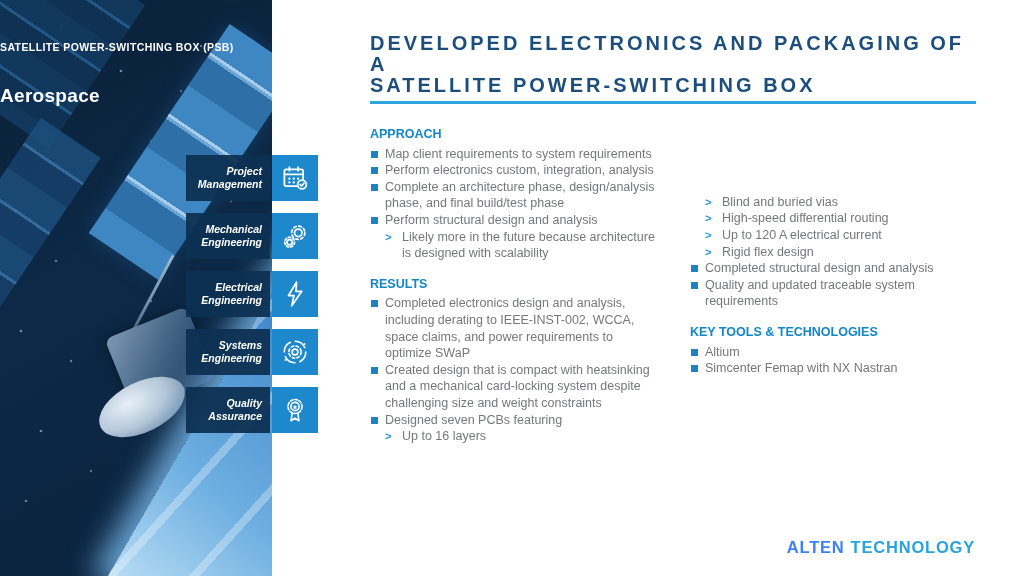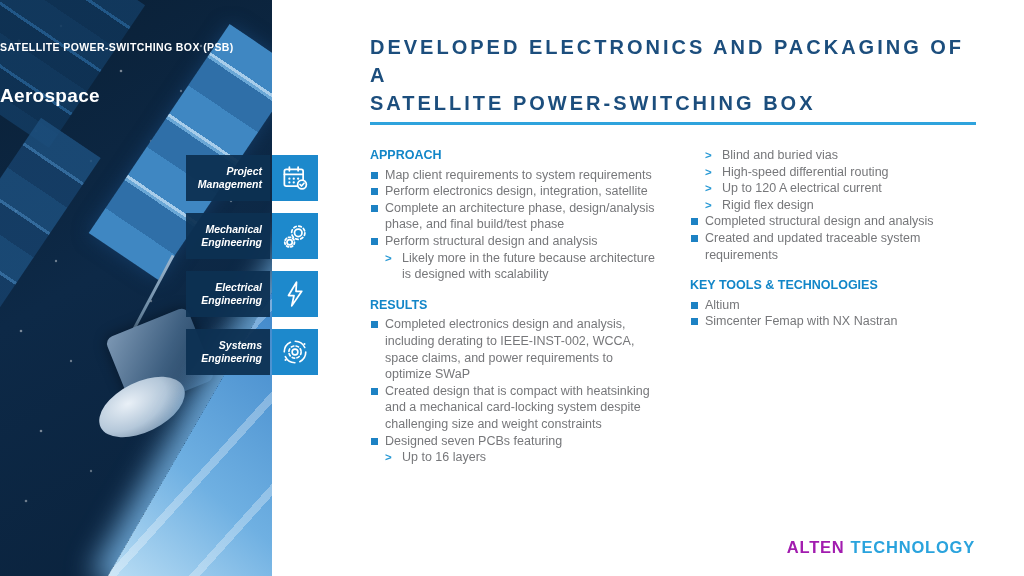--- a/index.html
+++ b/index.html
@@ -48,35 +48,35 @@
   .badge{display:flex;align-items:stretch;height:46px;margin-bottom:12px;}
   .badge-label{width:84px;background:rgba(13,48,82,.95);color:#fff;font-style:italic;font-size:10.5px;font-weight:600;
     display:flex;flex-direction:column;justify-content:center;align-items:flex-end;
     padding-right:8px;box-sizing:border-box;line-height:13px;text-align:right;}
   .badge-icon{width:46px;height:46px;margin-left:2px;background:#1d89cc;
     display:flex;align-items:center;justify-content:center;flex:none;}
   .badge-icon svg{display:block;}
 
   
   .main{position:absolute;left:370px;top:0;width:606px;height:576px;}
-  .title{margin-top:33px;color:#1c4e7d;font-size:20px;font-weight:bold;letter-spacing:3px;line-height:28px;}
+  .title{margin-top:33px;color:#1c4e7d;font-size:20px;font-weight:bold;letter-spacing:3px;line-height:21px;}
   .rule{margin-top:5px;height:3px;background:#2fa3dd;}
-  .columns{display:flex;margin-top:22px;}
+  .columns{display:flex;margin-top:22px;align-items:center;}
   .col{font-size:12.5px;line-height:16.6px;color:#76777a;}
   .col1{width:290px;margin-right:30px;flex:none;}
   .col2{width:286px;flex:none;}
   .section + .section{margin-top:14px;}
   .sec-heading{color:#1286c8;font-weight:bold;font-size:12.5px;margin:0 0 3px 0;}
   .li{position:relative;padding-left:15px;}
   .li.l2{padding-left:32px;}
   .marker{display:block;}
   .marker.m1{position:absolute;left:1px;top:5px;width:7px;height:7px;background:#1d82c4;}
   .marker.m2{position:absolute;left:15px;top:0;color:#2698d4;font-weight:bold;font-size:11.5px;}
   .logo{position:absolute;right:1px;bottom:19px;font-size:16.5px;font-weight:800;letter-spacing:.8px;white-space:nowrap;}
-  .logo-alten{color:#a21caf;}
+  .logo-alten{color:#3b82f6;}
   .logo-tech{color:#2aa3dd;margin-left:6px;}
 </style>
 </head>
 <body>
 
 <div class="slide">
 
   <div class="sidebar">
     <div class="stars"></div>
     <div class="corner-panel"></div>
@@ -153,37 +153,51 @@
         <svg viewBox="0 0 24 24" width="30" height="30" fill="none" stroke="#ffffff" stroke-width="1.3" stroke-linecap="round">
           <circle cx="12" cy="12" r="8.6" stroke-dasharray="9.5 4"></circle>
           <circle cx="12" cy="12" r="4.9" stroke-dasharray="2 1.9"></circle>
           <circle cx="12" cy="12" r="2.3"></circle>
           <circle cx="19.6" cy="5.6" r=".8" fill="#fff" stroke="none"></circle>
           <circle cx="4.4" cy="18.4" r=".8" fill="#fff" stroke="none"></circle>
         </svg>
       </div>
     </div>
 
+    <div class="badge">
+      <div class="badge-label">
+        <span>Quality</span>
+        <span>Assurance</span>
+      </div>
+      <div class="badge-icon">
+        <svg viewBox="0 0 24 24" width="30" height="30" fill="none" stroke="#ffffff" stroke-width="1.3" stroke-linecap="round" stroke-linejoin="round">
+          <circle cx="12" cy="9.2" r="5.6" stroke-dasharray="2.2 1.5"></circle>
+          <circle cx="12" cy="9.2" r="3.3"></circle>
+          <path d="M12 7.7l.6 1.2 1.35.2-.98.95.23 1.35L12 10.75l-1.2.65.23-1.35-.98-.95 1.35-.2z" fill="#fff" stroke="none"></path>
+          <path d="M9.7 14.3 8.9 20.6 12 18.5 15.1 20.6 14.3 14.3"></path>
+        </svg>
+      </div>
+    </div>
 
   </div>
 
   <div class="main">
     <div class="title">
       <div>DEVELOPED ELECTRONICS AND PACKAGING OF A</div>
       <div>SATELLITE POWER-SWITCHING BOX</div>
     </div>
     <div class="rule"></div>
 
     <div class="columns">
       <div class="col col1">
         <div class="section">
           <div class="sec-heading">APPROACH</div>
           <div>
               <div class="li l1"><span class="marker m1"></span><span class="li-text">Map client requirements to system requirements</span></div>
-              <div class="li l1"><span class="marker m1"></span><span class="li-text">Perform electronics design, integration, satellite</span></div>
+              <div class="li l1"><span class="marker m1"></span><span class="li-text">Perform electronics custom, integration, analysis</span></div>
               <div class="li l1"><span class="marker m1"></span><span class="li-text">Complete an architecture phase, design/analysis phase, and final build/test phase</span></div>
               <div class="li l1"><span class="marker m1"></span><span class="li-text">Perform structural design and analysis</span></div>
               <div class="li l2"><span class="marker m2">&gt;</span><span class="li-text">Likely more in the future because architecture is designed with scalability</span></div>
             </div>
         </div>
         <div class="section">
           <div class="sec-heading">RESULTS</div>
           <div>
               <div class="li l1"><span class="marker m1"></span><span class="li-text">Completed electronics design and analysis, including derating to IEEE-INST-002, WCCA, space claims, and power requirements to optimize SWaP</span></div>
               <div class="li l1"><span class="marker m1"></span><span class="li-text">Created design that is compact with heatsinking and a mechanical card-locking system despite challenging size and weight constraints</span></div>
@@ -194,21 +208,21 @@
       </div>
 
       <div class="col col2">
         <div class="section">
           <div>
               <div class="li l2"><span class="marker m2">&gt;</span><span class="li-text">Blind and buried vias</span></div>
               <div class="li l2"><span class="marker m2">&gt;</span><span class="li-text">High-speed differential routing</span></div>
               <div class="li l2"><span class="marker m2">&gt;</span><span class="li-text">Up to 120 A electrical current</span></div>
               <div class="li l2"><span class="marker m2">&gt;</span><span class="li-text">Rigid flex design</span></div>
               <div class="li l1"><span class="marker m1"></span><span class="li-text">Completed structural design and analysis</span></div>
-              <div class="li l1"><span class="marker m1"></span><span class="li-text">Created and updated traceable system requirements</span></div>
+              <div class="li l1"><span class="marker m1"></span><span class="li-text">Quality and updated traceable system requirements</span></div>
             </div>
         </div>
         <div class="section">
           <div class="sec-heading">KEY TOOLS &amp; TECHNOLOGIES</div>
           <div>
               <div class="li l1"><span class="marker m1"></span><span class="li-text">Altium</span></div>
               <div class="li l1"><span class="marker m1"></span><span class="li-text">Simcenter Femap with NX Nastran</span></div>
             </div>
         </div>
       </div>

